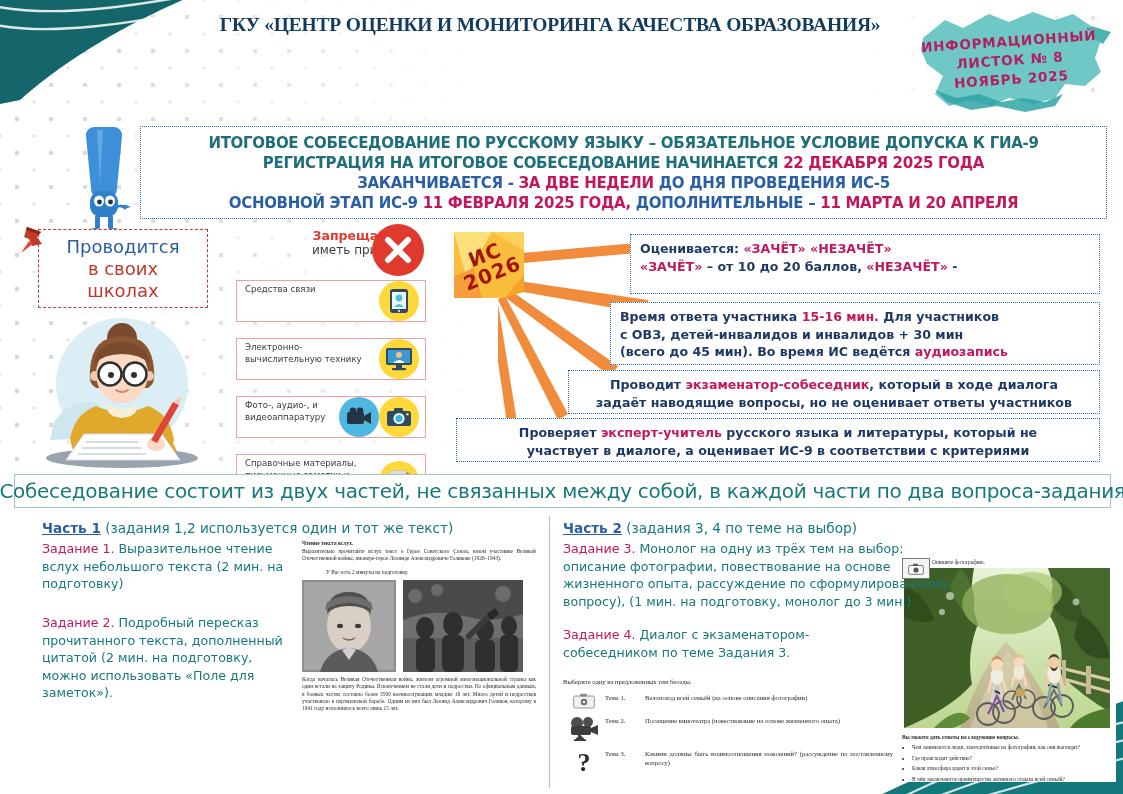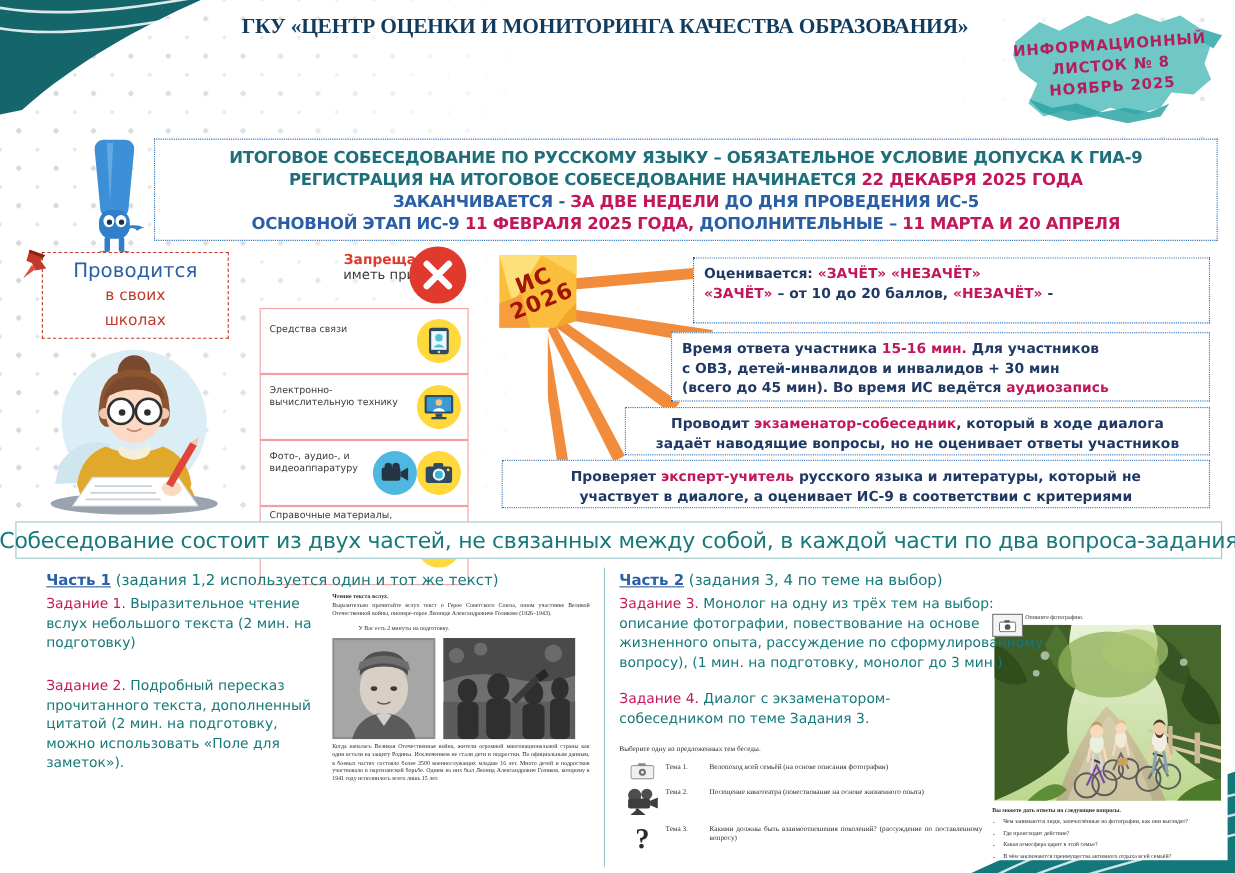--- a/index.html
+++ b/index.html
@@ -71,41 +71,41 @@
   .mascot{position:absolute;left:74px;top:125px;width:60px;height:110px;z-index:5;}
 
   
   .pin{position:absolute;left:16px;top:222px;z-index:7;}
   .school-box{
     position:absolute;left:38px;top:229px;width:168px;height:77px;
     border:1.4px dashed #c0392b;background:#fff;z-index:6;
     display:flex;flex-direction:column;align-items:center;justify-content:center;
   }
   .school-box .l1{font-size:18px;color:#2a5fa5;font-family:"DejaVu Sans",sans-serif;line-height:22px;}
-  .school-box .l2{font-size:14px;color:#c0392b;font-family:"DejaVu Sans",sans-serif;line-height:22px;}
+  .school-box .l2{font-size:18px;color:#c0392b;font-family:"DejaVu Sans",sans-serif;line-height:22px;}
 
   
   .girl{position:absolute;left:24px;top:312px;width:196px;height:156px;z-index:5;}
 
   
   .proh-title{
     position:absolute;left:236px;top:228px;width:140px;text-align:center;z-index:5;
     font-family:"DejaVu Sans", sans-serif;
   }
   .proh-title .t1{display:block;color:#e03a2f;font-weight:bold;font-size:12.5px;line-height:15px;}
   .proh-title .t2{display:block;color:#3a3a3a;font-size:12px;line-height:15px;}
   .x-circle{
     position:absolute;left:372px;top:224px;width:52px;height:52px;border-radius:50%;
     background:#e03a2f;z-index:5;
   }
   .x-circle svg{display:block;}
   .proh-list{position:absolute;left:236px;top:280px;width:190px;z-index:5;}
   .proh-item{
-    position:relative;border:1.2px solid #f0a0a0;background:#fff;margin-bottom:0;
-    min-height:34px;display:flex;align-items:center;padding:3px 56px 21px 8px;
+    position:relative;border:1.2px solid #f0a0a0;background:#fff;margin-bottom:16px;
+    min-height:34px;display:flex;align-items:flex-start;padding:3px 56px 3px 8px;
   }
   .proh-item span{
     font-family:"DejaVu Sans", sans-serif;font-size:8.6px;color:#3a3a3a;line-height:11.5px;
   }
   .proh-icon{
     position:absolute;right:6px;top:50%;transform:translateY(-50%);
     width:40px;height:40px;border-radius:50%;background:#ffd93b;
     display:flex;align-items:center;justify-content:center;
   }
   .proh-icon.blue{background:#4fb8e0;right:46px;}

